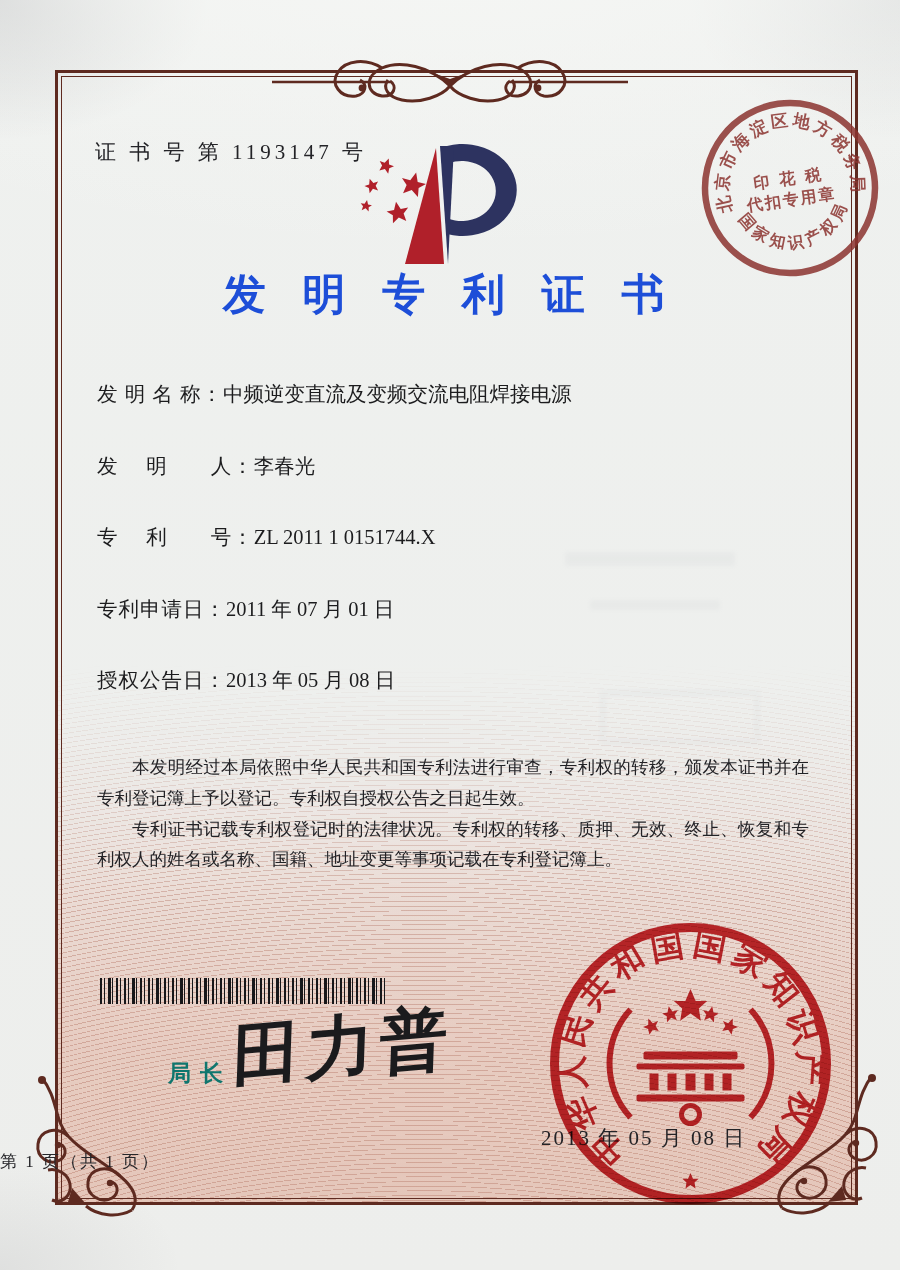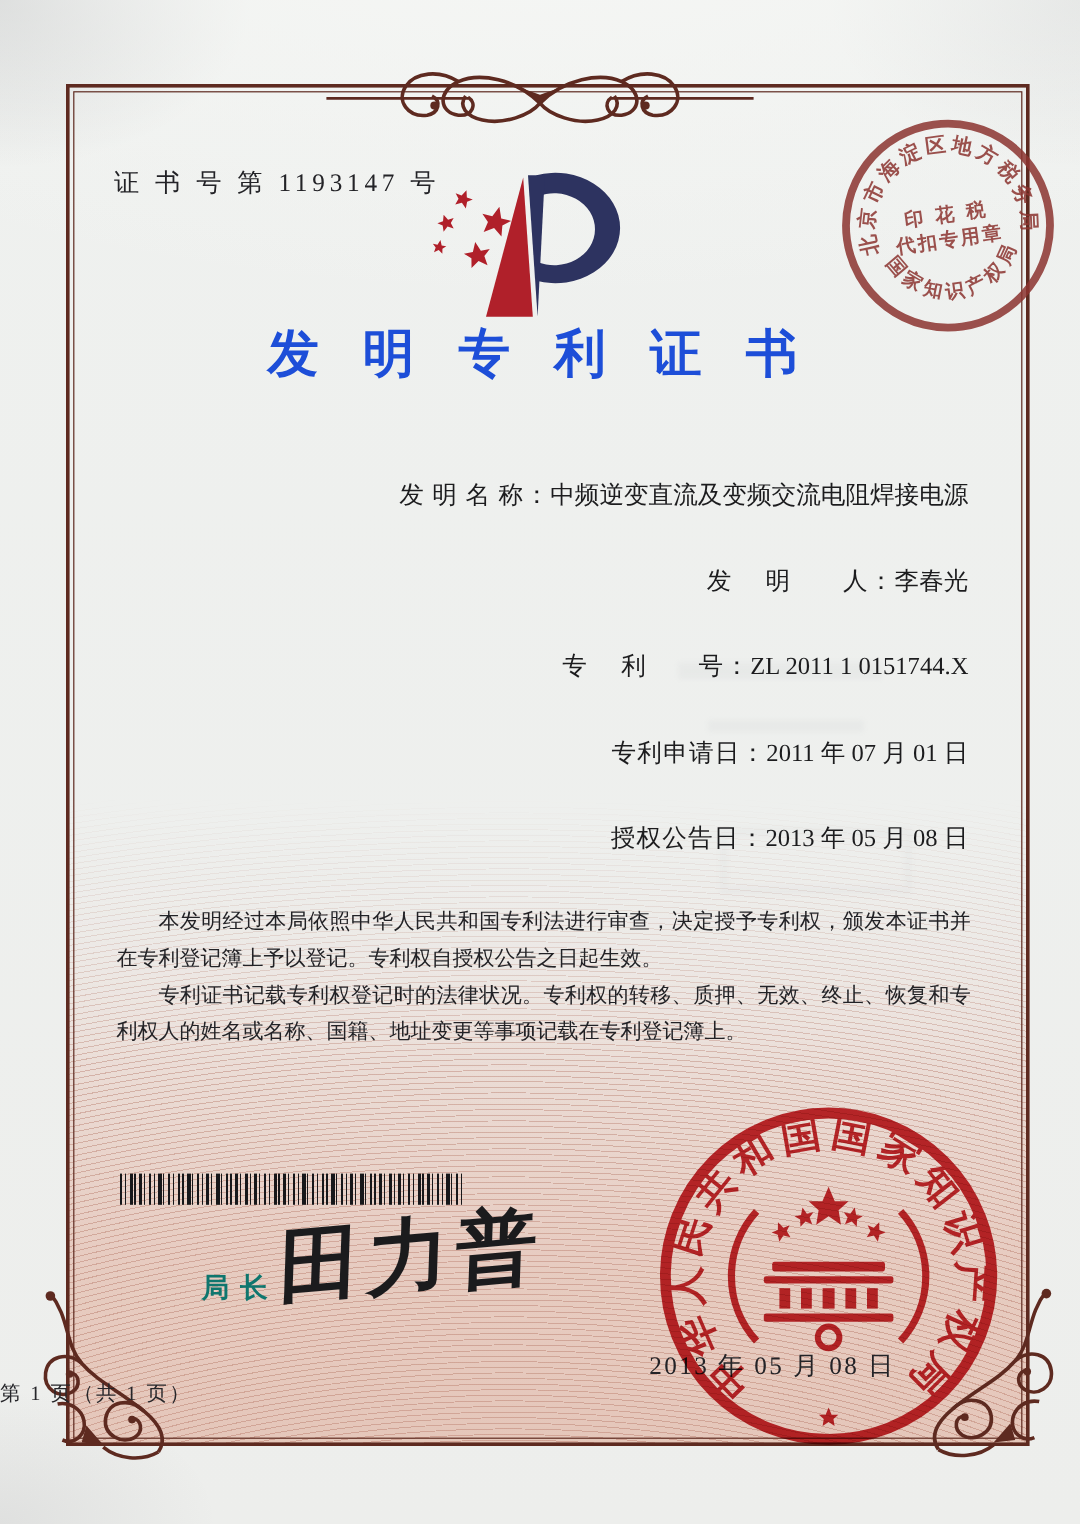--- a/index.html
+++ b/index.html
@@ -51,21 +51,21 @@
   .cert-no{
     position:absolute; left:95px; top:138px; z-index:4;
     font-size:21px; letter-spacing:4px; color:#232327;
   }
   .logo{ position:absolute; left:350px; top:138px; z-index:4; }
   .title{
     position:absolute; left:0; right:0; top:266px; z-index:4;
     text-align:center; font-size:43px; font-weight:700;
     letter-spacing:13px; color:#1d4ed8;
   }
-  .fields{ position:absolute; left:97px; top:398px; width:710px; z-index:4;text-align:right; }
+  .fields{ position:absolute; left:97px; top:380px; width:710px; z-index:4; }
   .field-row{ font-size:20.5px; margin-bottom:43.5px; white-space:nowrap; }
   .field-label{ letter-spacing:1px; }
   .body-text{ position:absolute; left:97px; top:752px; width:712px; z-index:4; }
   .body-text p{
     font-size:17.5px; line-height:1.76; text-indent:2em; color:#222226;
     text-align:justify;
   }
   .barcode{
     position:absolute; left:100px; top:978px; width:288px; height:26px; z-index:4;
     background:repeating-linear-gradient(90deg,
@@ -198,21 +198,21 @@
   </div>
   <div class="field-row">
     <span class="field-label">专利申请日：</span><span class="field-value">2011 年 07 月 01 日</span>
   </div>
   <div class="field-row">
     <span class="field-label">授权公告日：</span><span class="field-value">2013 年 05 月 08 日</span>
   </div>
 </div>
 
 <div class="body-text">
-  <p>本发明经过本局依照中华人民共和国专利法进行审查，决定授予专利权，颁发本证书并在专利登记簿上予以登记。专利权自授权公告之日起生效。</p>
+  <p>本发明经过本局依照中华人民共和国专利法进行审查，专利权的转移，颁发本证书并在专利登记簿上予以登记。专利权自授权公告之日起生效。</p>
   <p>专利证书记载专利权登记时的法律状况。专利权的转移、质押、无效、终止、恢复和专利权人的姓名或名称、国籍、地址变更等事项记载在专利登记簿上。</p>
 </div>
 
 <div class="barcode"></div>
 
 <div class="director">局长</div>
 <div class="signature">田力普</div>
 
 <div class="seal-date">2013 年 05 月 08 日</div>
 

